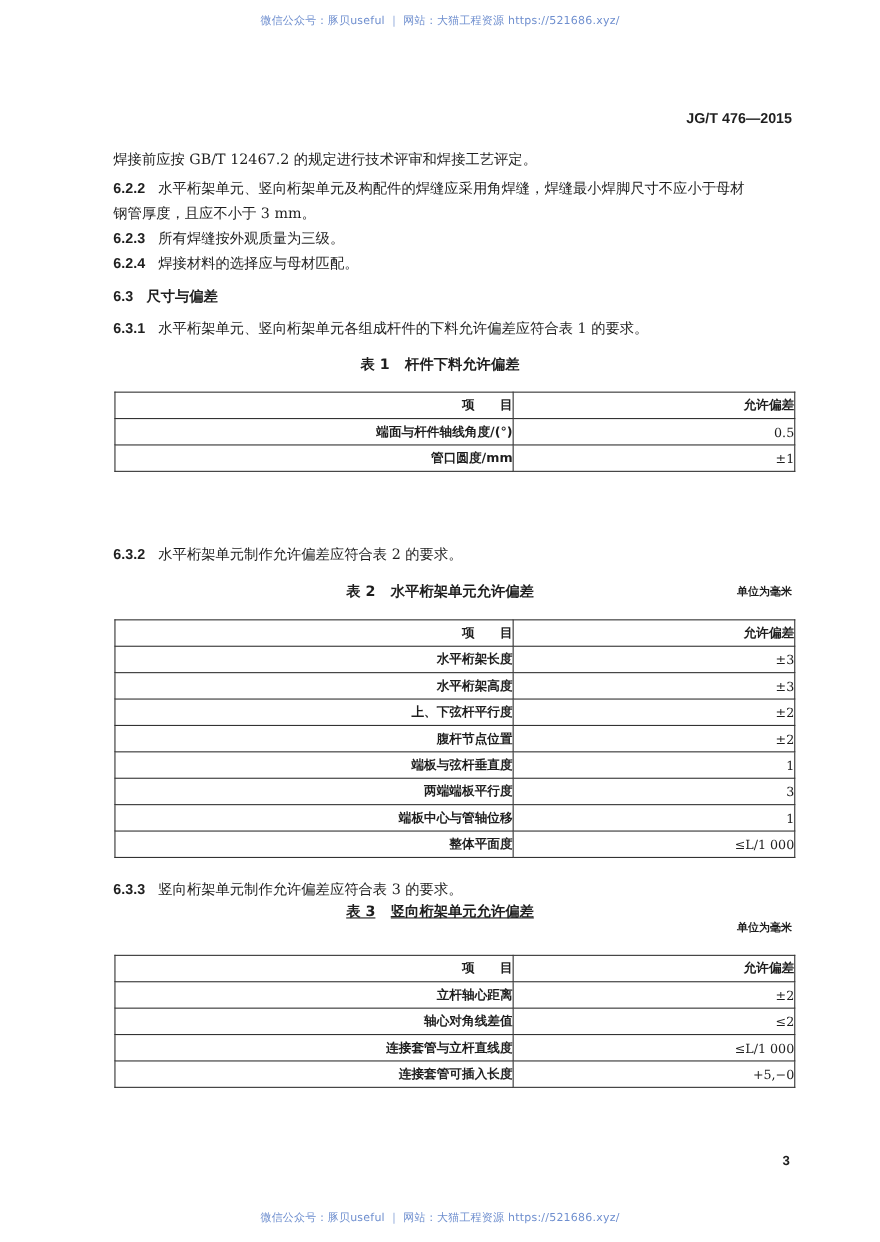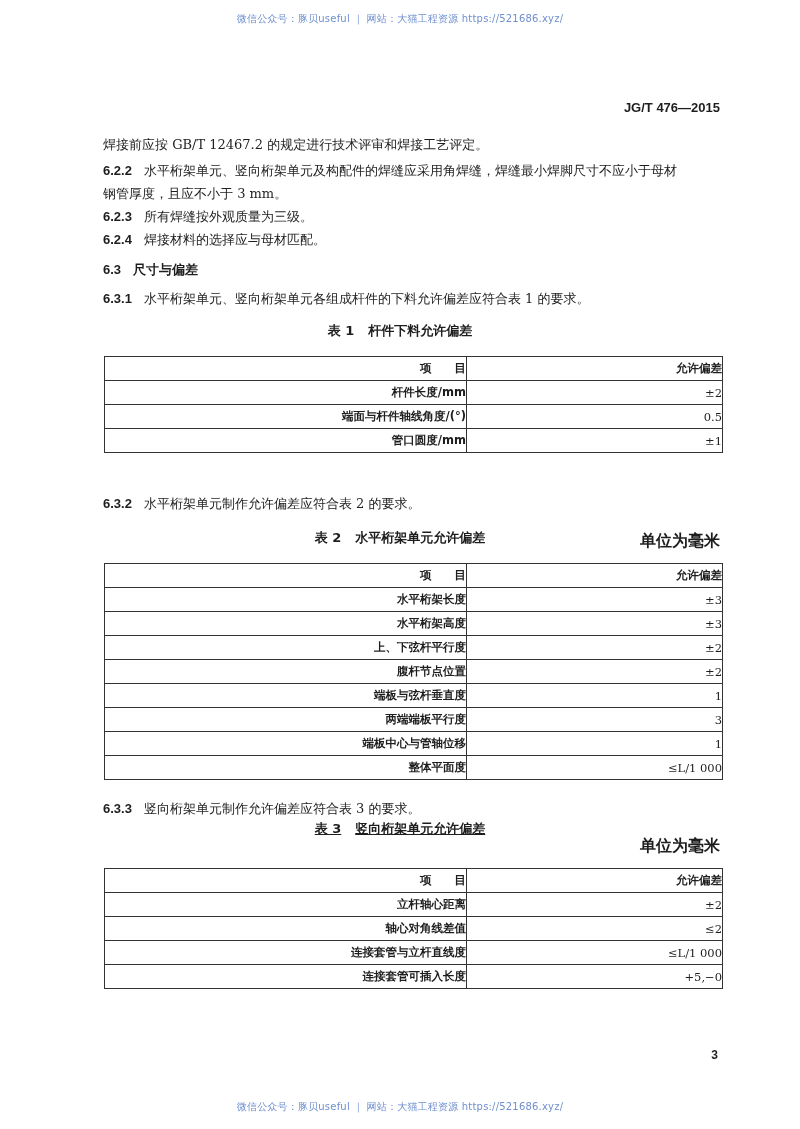--- a/index.html
+++ b/index.html
@@ -8,21 +8,21 @@
   .watermark { position: absolute; left: 0; width: 800px; text-align: center;
                font-size: 10px; color: #6f8fcf; font-family: "DejaVu Sans", sans-serif; letter-spacing: 0.2px; }
   .std-code { position: absolute; right: 80px; top: 100px; font-size: 13px; font-weight: bold;
               font-family: "Liberation Sans", sans-serif; }
   .line { position: absolute; left: 103px; font-size: 13px; white-space: nowrap; }
   .line .num { font-family: "Liberation Sans", sans-serif; font-weight: bold; margin-right: 12px; }
   .line.bold { font-weight: bold; }
   .caption { position: absolute; left: 0; width: 800px; text-align: center; font-size: 13px;
              font-weight: bold; font-family: "DejaVu Sans", sans-serif; }
   .caption .tnum { margin-right: 14px; text-align: center; }
-  .unit { position: absolute; right: 80px; font-size: 16px; font-weight: bold; font-family: "DejaVu Sans", sans-serif; }
+  .unit { position: absolute; right: 80px; font-size: 10px; font-weight: bold; font-family: "DejaVu Sans", sans-serif; }
   table.spec { position: absolute; left: 104px; width: 619px; border-collapse: collapse;
                border: 1.5px solid #222; font-size: 11.5px; }
   table.spec td, table.spec th { border: 1px solid #333; height: 23px; padding: 0; text-align: right;
                font-weight: bold; font-family: "DejaVu Sans", sans-serif; }
   table.spec td.val { font-weight: normal; font-family: "DejaVu Serif", serif; }
   table.spec th { font-weight: bold; }
   table.spec col.c1 { width: 362px; }
   .page-num { position: absolute; right: 82px; top: 1048px; font-size: 12px; font-weight: bold;
               font-family: "Liberation Sans", sans-serif; }
 </style>
@@ -62,24 +62,20 @@
 <table class="spec" style="top:356px;">
   <colgroup>
       <col class="c1">
       <col>
     </colgroup>
   <tbody>
       <tr>
     <th>项　　目</th>
     <th>允许偏差</th>
   </tr>
-  <tr>
-        <td>杆件长度/mm</td>
-        <td class="val">±2</td>
-      </tr>
   <tr>
         <td>端面与杆件轴线角度/(°)</td>
         <td class="val">0.5</td>
       </tr>
   <tr>
         <td>管口圆度/mm</td>
         <td class="val">±1</td>
       </tr>
 </tbody>
   </table>

